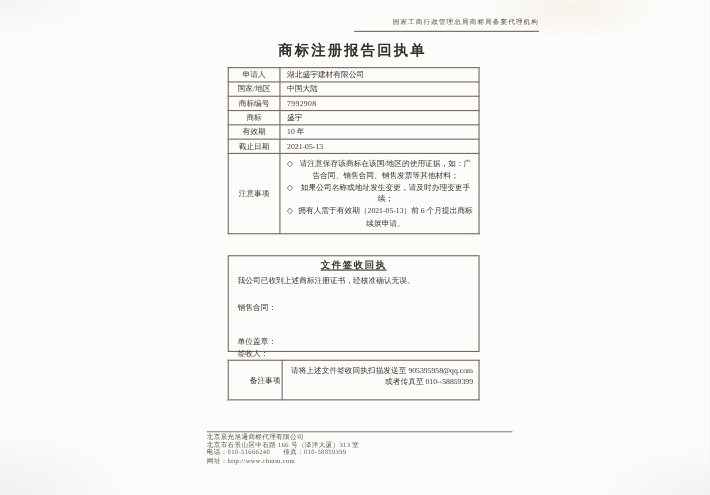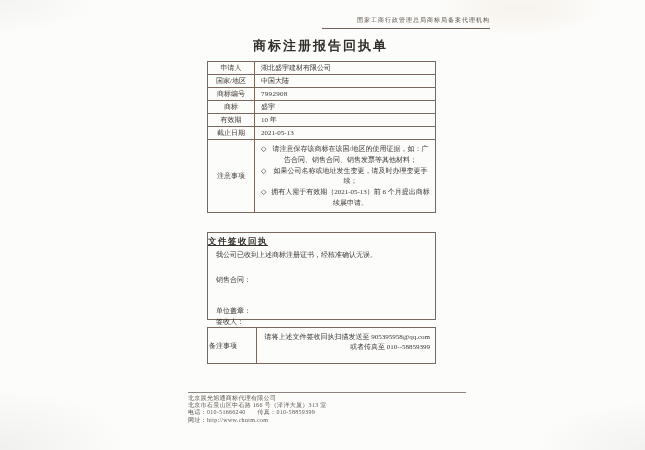--- a/index.html
+++ b/index.html
@@ -41,31 +41,31 @@
   td.notes-cell{padding:4px 5px 3px 6px;vertical-align:top;}
   .note{display:flex;line-height:10.8px;}
   .note .bullet{flex:0 0 10px;}
   .note .note-text{flex:1 1 auto;text-align:center;}
 
   
   .receipt-box{
     position:absolute;top:232px;left:207px;width:229px;height:88px;
     border:1px solid #7a675d;box-sizing:border-box;font-size:7px;
   }
-  .receipt-title{position:absolute;top:3px;left:0;right:0;text-align:left;
+  .receipt-title{position:absolute;top:3px;left:0;right:0;text-align:center;
     font-weight:bold;font-size:8.5px;letter-spacing:1.5px;text-decoration:underline;color:#35312c;}
   .receipt-confirm{position:absolute;top:17px;left:8px;right:6px;}
   .stamp-label{position:absolute;top:42px;left:8px;}
   .signer-label{position:absolute;top:64px;left:8px;margin-top:20px;}
   .sign-date-label{position:absolute;top:73px;left:8px;}
 
   
   .remark-table{position:absolute;top:327px;left:207px;width:229px;font-size:7px;table-layout:fixed;}
   .remark-table td{border:1px solid #7a675d;text-align:right;}
-  .remark-table td.lbl{width:46px;text-align:left;}
+  .remark-table td.lbl{width:46px;text-align:right;}
   .remark-table td.val{padding:4px 5px 4px 6px;height:27px;vertical-align:top;}
   .remark-line2{margin-top:0;}
 
   
   .footer{
     position:absolute;top:392px;left:188px;width:278px;
     border-top:1px solid #8d857e;padding-top:2px;
     font-size:6px;line-height:7.2px;color:#5c554e;letter-spacing:0.3px;
   }
   .footer .fax-gap{margin-left:12px;}

